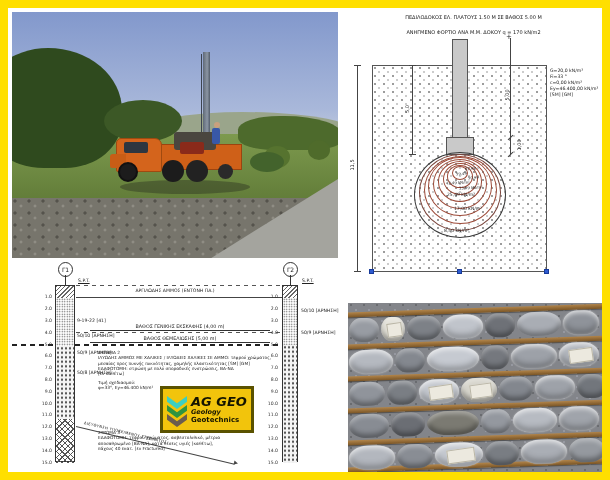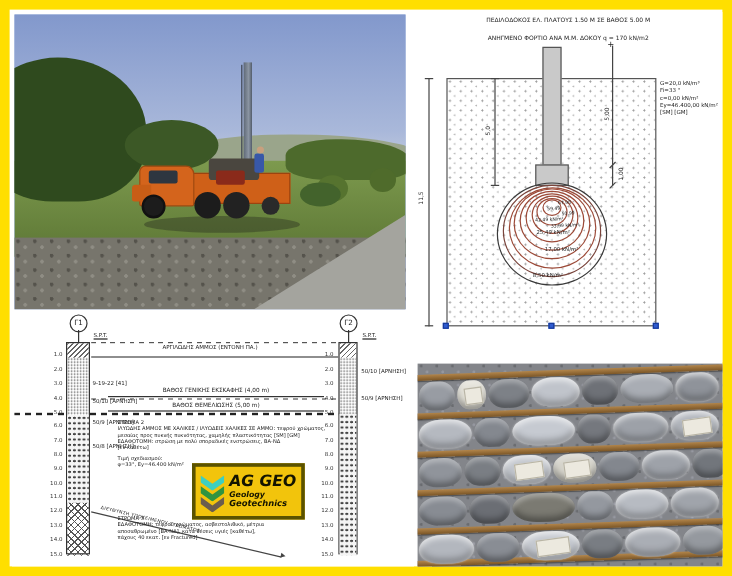--- a/index.html
+++ b/index.html
@@ -209,21 +209,21 @@
 
     <div id="logo" style="background: rgb(242, 196, 12); border-color: rgb(90, 82, 0);">
       <div style="width:24px;flex:none;display:flex;flex-direction:column;align-items:center;padding-top:4px;">
         <div class="chev" id="chev0" style="margin-top: 0px; background: rgb(62, 207, 192);"></div>
         <div class="chev" id="chev1" style="background: rgb(47, 148, 64);"></div>
         <div class="chev" id="chev2" style="background: rgb(107, 93, 78);"></div>
       </div>
       <div style="flex:1;padding-left:2px;">
         <div style="font-size:13px;font-weight:bold;font-style:italic;color:#141400;line-height:1;">AG GEO</div>
         <div style="font-size:6.5px;font-weight:bold;font-style:italic;color:#141400;">Geology</div>
-        <div style="font-size:7px;font-weight:bold;font-style:italic;color:#141400;">Geotechnics</div>
+        <div style="font-size:7px;font-weight:bold;color:#141400;">Geotechnics</div>
       </div>
     </div>
   <div style="position: absolute; left: 24px; top: 36.3px; width: 18px; text-align: right; font-size: 4.6px; color: rgb(51, 51, 51);">1.0</div>
         <div style="position: absolute; left: 250px; top: 36.3px; width: 18px; text-align: right; font-size: 4.6px; color: rgb(51, 51, 51);">1.0</div>
         <div style="position: absolute; left: 24px; top: 48.1px; width: 18px; text-align: right; font-size: 4.6px; color: rgb(51, 51, 51);">2.0</div>
         <div style="position: absolute; left: 250px; top: 48.1px; width: 18px; text-align: right; font-size: 4.6px; color: rgb(51, 51, 51);">2.0</div>
         <div style="position: absolute; left: 24px; top: 59.9px; width: 18px; text-align: right; font-size: 4.6px; color: rgb(51, 51, 51);">3.0</div>
         <div style="position: absolute; left: 250px; top: 59.9px; width: 18px; text-align: right; font-size: 4.6px; color: rgb(51, 51, 51);">3.0</div>
         <div style="position: absolute; left: 24px; top: 71.7px; width: 18px; text-align: right; font-size: 4.6px; color: rgb(51, 51, 51);">4.0</div>
         <div style="position: absolute; left: 250px; top: 71.7px; width: 18px; text-align: right; font-size: 4.6px; color: rgb(51, 51, 51);">4.0</div>

